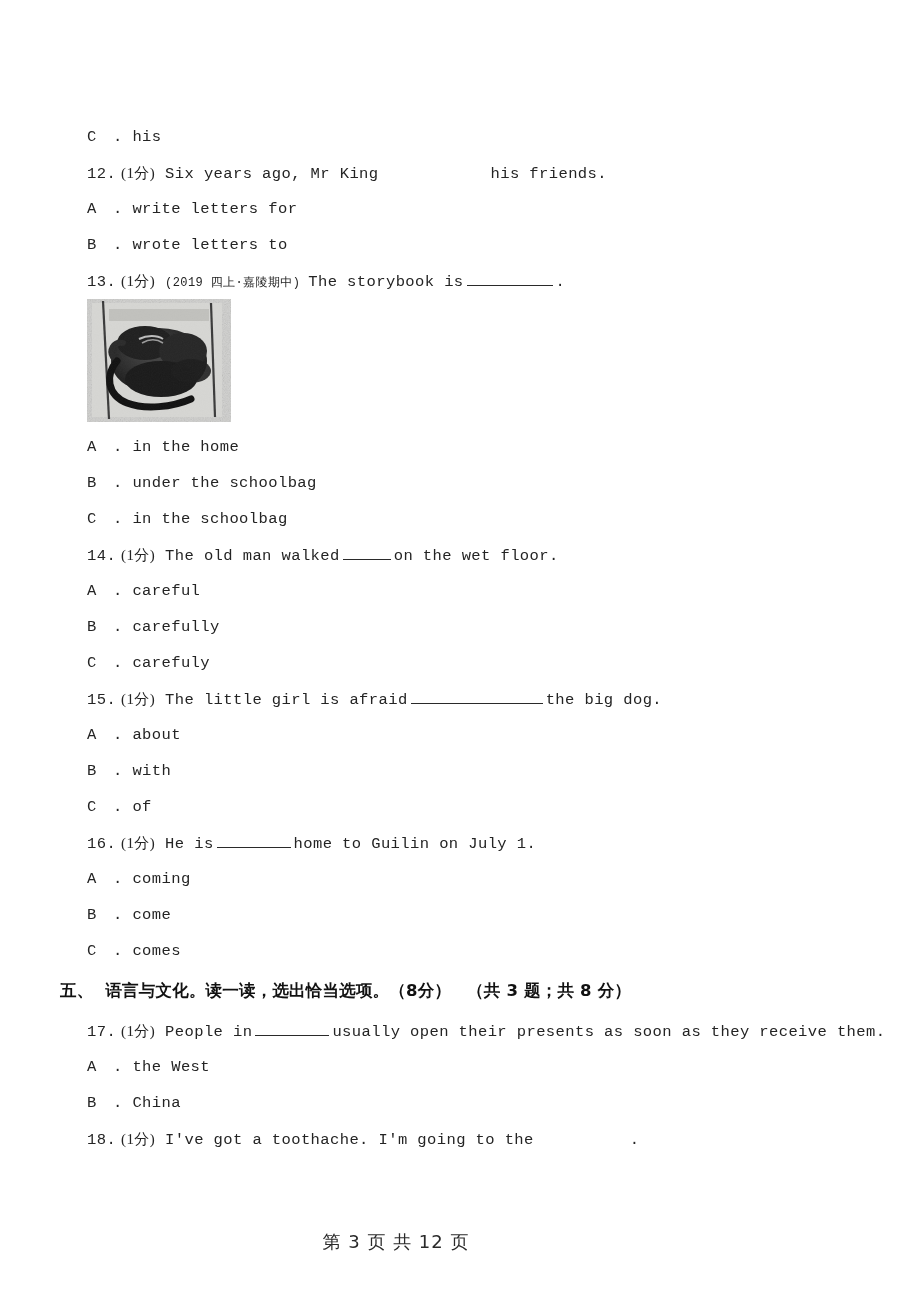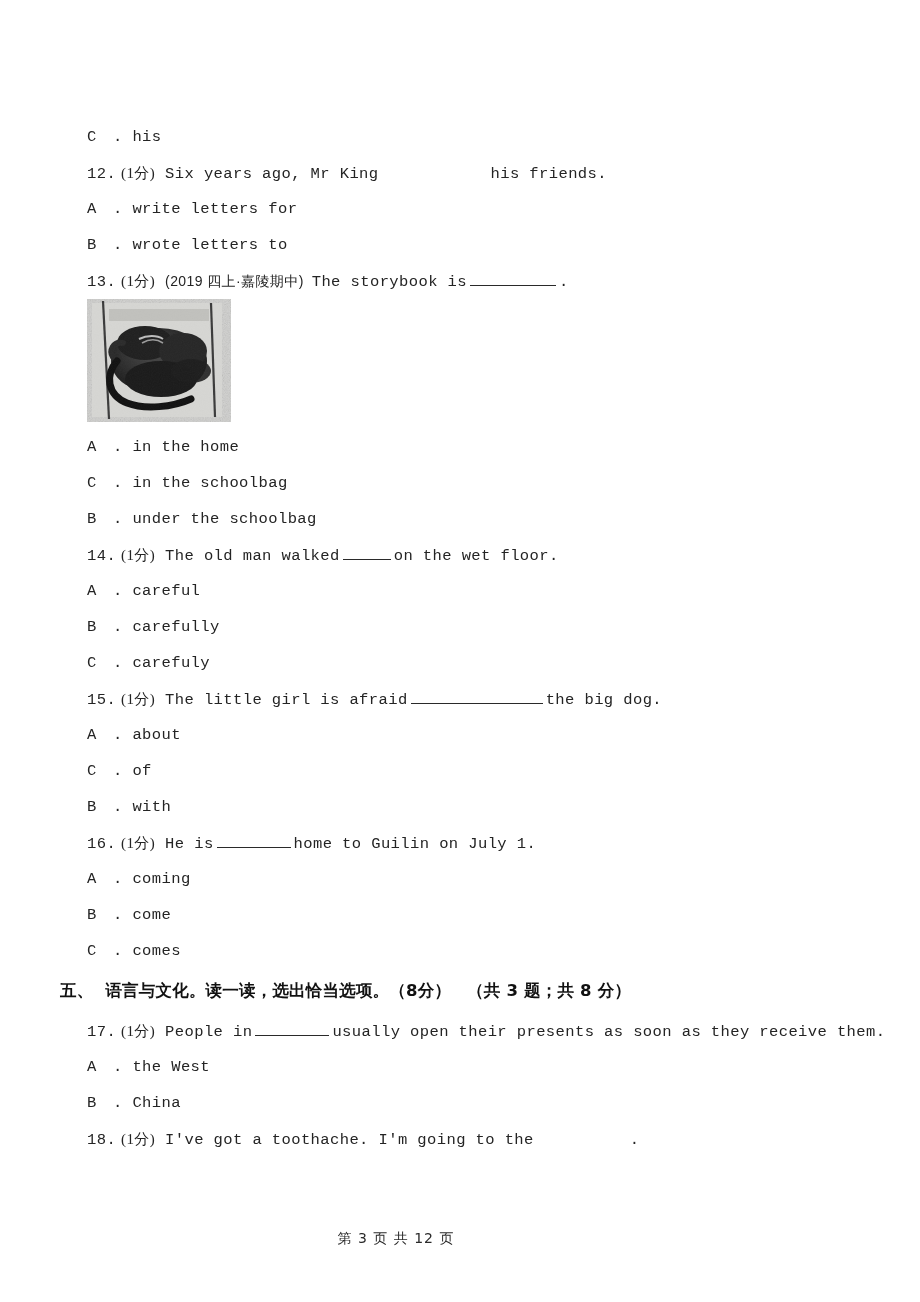--- a/index.html
+++ b/index.html
@@ -49,22 +49,22 @@
   .marks {
     display: inline-block;
     margin-right: 10px;
     font-family: "Liberation Serif", "DejaVu Serif", serif;
     font-size: 15px;
     text-align: center;
   }
   .tag {
     display: inline-block;
     margin-right: 8px;
-    font-family: Liberation Sans, sans-serif;
-    font-size: 14px;
+    font-family: Liberation Mono, monospace;
+    font-size: 12px;
   }
   .optletter {
     display: inline-block;
     min-width: 26px;
   }
   .stem { }
 
   
   .blank {
     display: inline-block;
@@ -116,21 +116,21 @@
   .section-head .sec-count { margin-left: 16px; }
 
   
   .footer {
     position: absolute;
     left: 0;
     right: 0;
     top: 1203px;
     text-align: center;
     font-family: "DejaVu Sans", "Liberation Sans", sans-serif;
-    font-size: 14px;
+    font-size: 18px;
     color: #2a2a2a;
     letter-spacing: 1px;
   }
 </style>
 </head>
 <body>
 
 <div class="page">
 
   <div class="line opt">
@@ -190,27 +190,27 @@
         <rect x="0" y="0" width="144" height="123" fill="#8a8a88" opacity="0.14" filter="url(#grain)"></rect>
       </svg>
     </div>
   </div>
 
   <div class="line opt">
     <span class="optletter">A</span><span>.</span>
     <span class="opttext">in the home</span>
   </div>
   <div class="line opt">
+    <span class="optletter">B</span><span>.</span>
+    <span class="opttext">under the schoolbag</span>
+  </div>
+  <div class="line opt">
     <span class="optletter">C</span><span>.</span>
     <span class="opttext">in the schoolbag</span>
   </div>
-  <div class="line opt">
-    <span class="optletter">B</span><span>.</span>
-    <span class="opttext">under the schoolbag</span>
-  </div>
 
   <div class="line q">
     <span class="qnum">14.</span><span class="marks">(1分)</span><span class="stem">The old man walked</span><span class="blank w-xs"></span><span class="stem">on the wet floor.</span>
   </div>
   <div class="line opt">
     <span class="optletter">A</span><span>.</span>
     <span class="opttext">careful</span>
   </div>
   <div class="line opt">
     <span class="optletter">B</span><span>.</span>
@@ -222,26 +222,26 @@
   </div>
 
   <div class="line q">
     <span class="qnum">15.</span><span class="marks">(1分)</span><span class="stem">The little girl is afraid</span><span class="blank w-l"></span><span class="stem">the big dog.</span>
   </div>
   <div class="line opt">
     <span class="optletter">A</span><span>.</span>
     <span class="opttext">about</span>
   </div>
   <div class="line opt">
+    <span class="optletter">B</span><span>.</span>
+    <span class="opttext">with</span>
+  </div>
+  <div class="line opt">
     <span class="optletter">C</span><span>.</span>
     <span class="opttext">of</span>
-  </div>
-  <div class="line opt">
-    <span class="optletter">B</span><span>.</span>
-    <span class="opttext">with</span>
   </div>
 
   <div class="line q">
     <span class="qnum">16.</span><span class="marks">(1分)</span><span class="stem">He is</span><span class="blank w-s"></span><span class="stem">home to Guilin on July 1.</span>
   </div>
   <div class="line opt">
     <span class="optletter">A</span><span>.</span>
     <span class="opttext">coming</span>
   </div>
   <div class="line opt">

